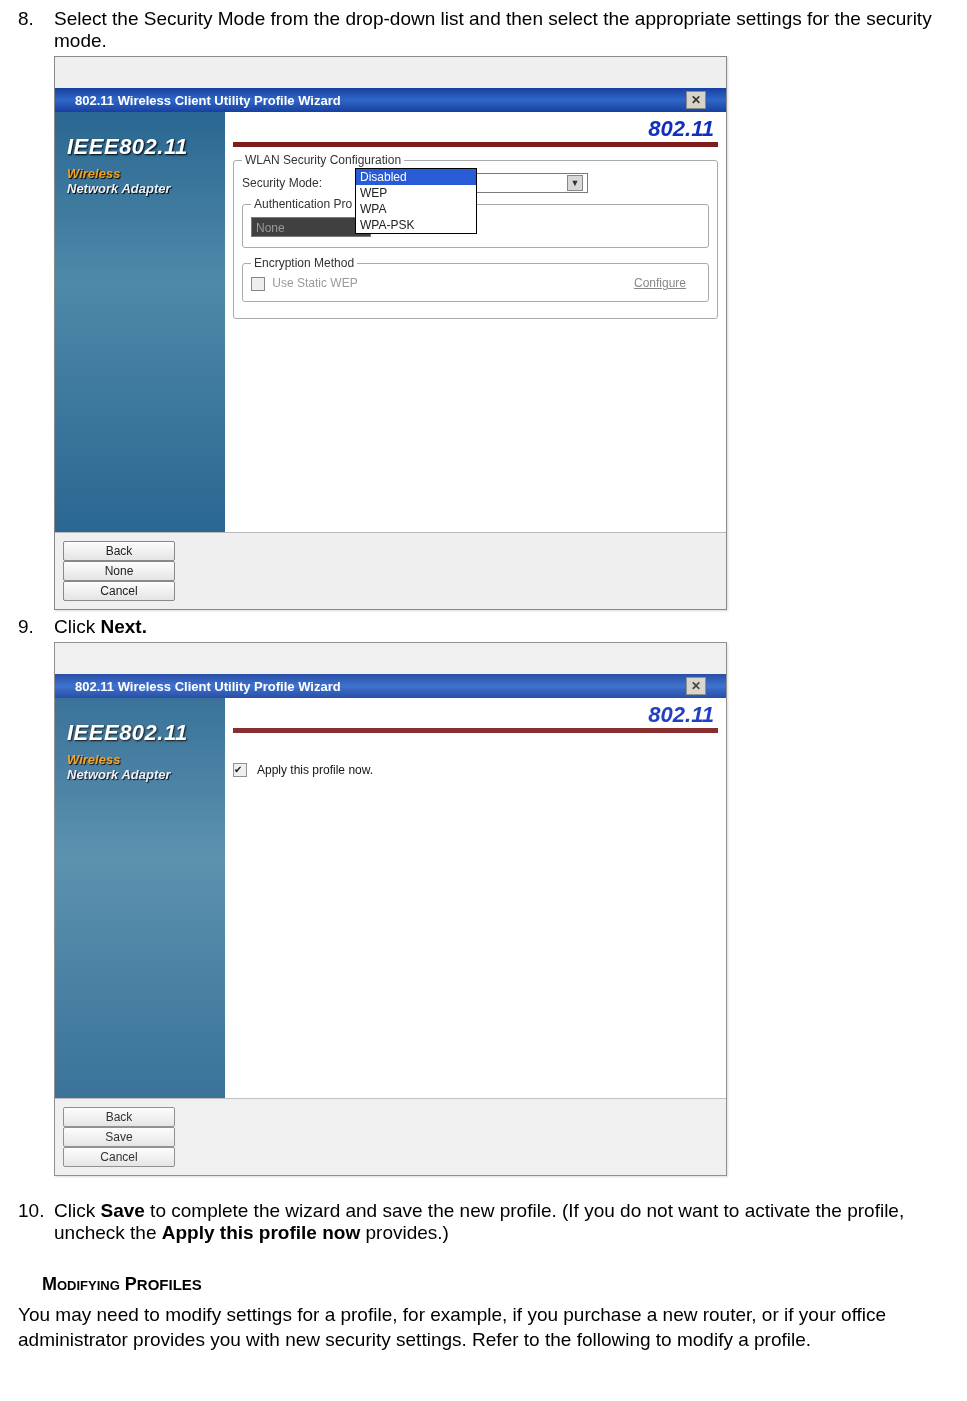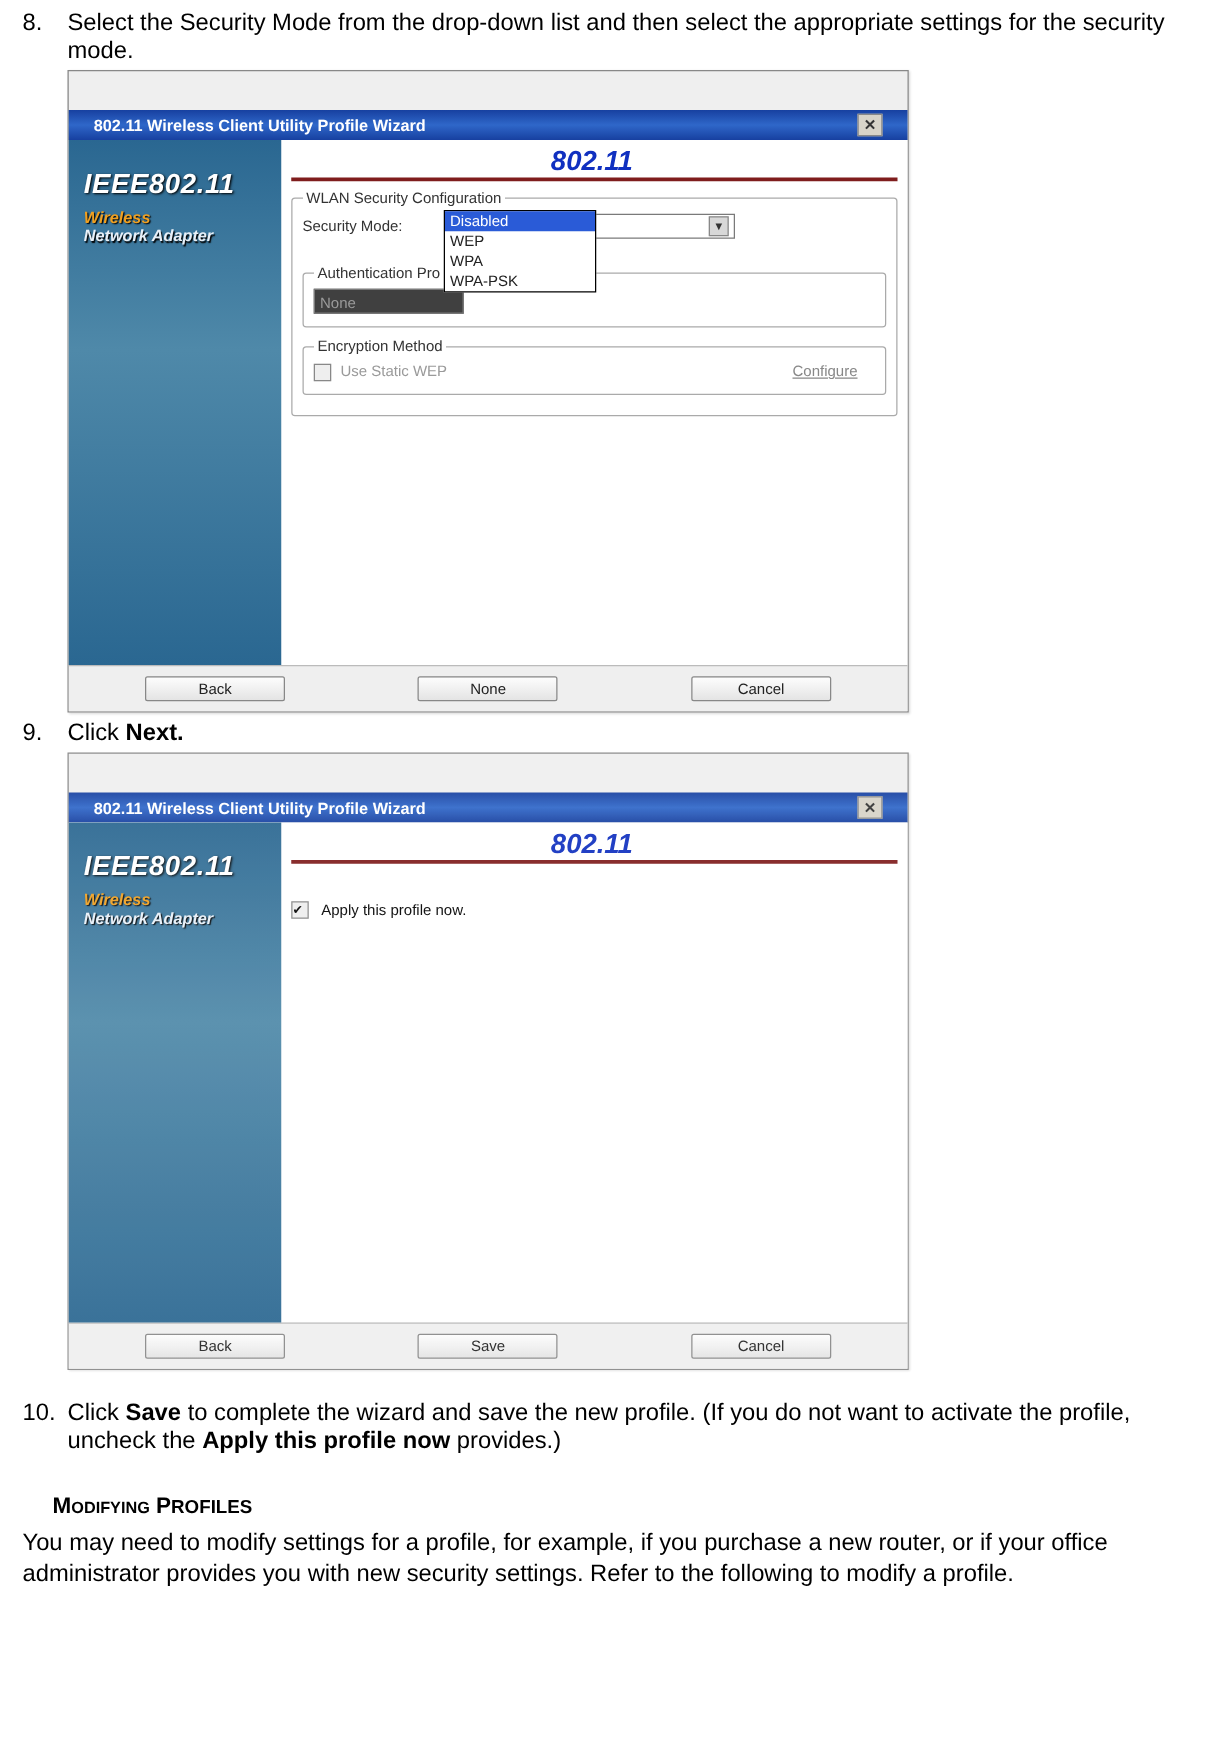--- a/index.html
+++ b/index.html
@@ -98,23 +98,23 @@
     padding: 4px 8px 0 8px;
     position: relative;
     min-height: 400px;
     box-sizing:border-box;
   }
   .brand-80211 {
     color:#1030c0;
     font-weight:bold;
     font-style: italic;
     font-size: 22px;
-    text-align:center;
+    text-align:right;
     padding-right: 4px;
-    border-bottom: 3px solid #7f1d1d;
+    border-bottom: 5px solid #7f1d1d;
     margin-bottom: 6px;
   }
   fieldset {
     border:1px solid #aaa;
     border-radius:3px;
     margin: 4px 0 8px 0;
     padding: 4px 8px 8px 8px;
     font-size:12px;
     color:#222;
   }
@@ -164,20 +164,21 @@
   .chk {
     width:12px;height:12px;border:1px solid #888;background:#eee;display:inline-block;margin-right:4px;vertical-align:middle;
   }
   .chk.checked::after{ content:"✔"; font-size:10px; position:relative; top:-2px; left:0px;}
   .btnrow {
     border-top:1px solid #bbb;
     padding:8px;
     display:flex;
     justify-content:space-around;
     background:#efefef;
+    flex-direction:column;
   }
   .winbtn {
     border:1px solid #888;
     background: linear-gradient(#fdfdfd,#e4e4e4);
     padding:2px 0;
     width:110px;
     text-align:center;
     font-size:12px;
     color:#222;
     border-radius:2px;
@@ -237,21 +238,21 @@
           <fieldset>
             <legend>WLAN Security Configuration</legend>
             <div class="row">
               <span class="lbl">Security Mode:</span>
               <div class="select-box" style="position:relative;">
                 <span>Disabled</span>
                 <span class="dd-arrow">▼</span>
               </div>
             </div>
 
-            <fieldset style="margin-top:20px;">
+            <fieldset style="margin-top:4px;">
               <legend>Authentication Pro</legend>
               <div class="row">
                 <div class="text-box disabled" style="max-width:110px;">
                   <span>None</span>
                 </div>
               </div>
             </fieldset>
 
             <div class="dropdown-open" style="top:56px; left:130px;">
               <div class="opt selected">Disabled</div>

